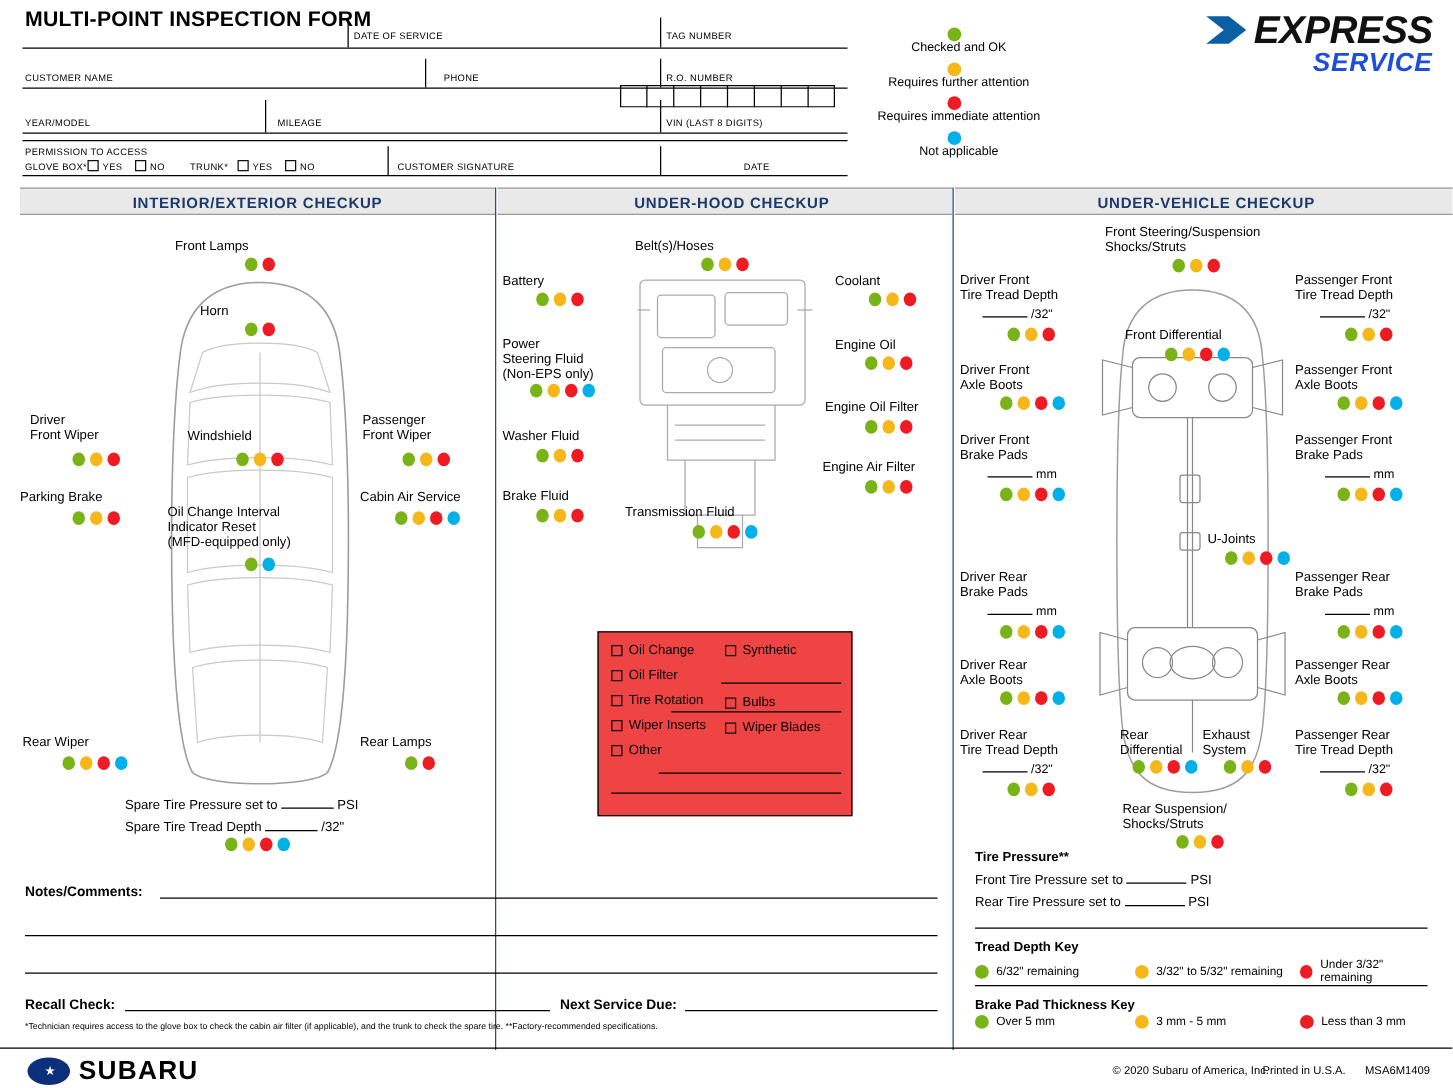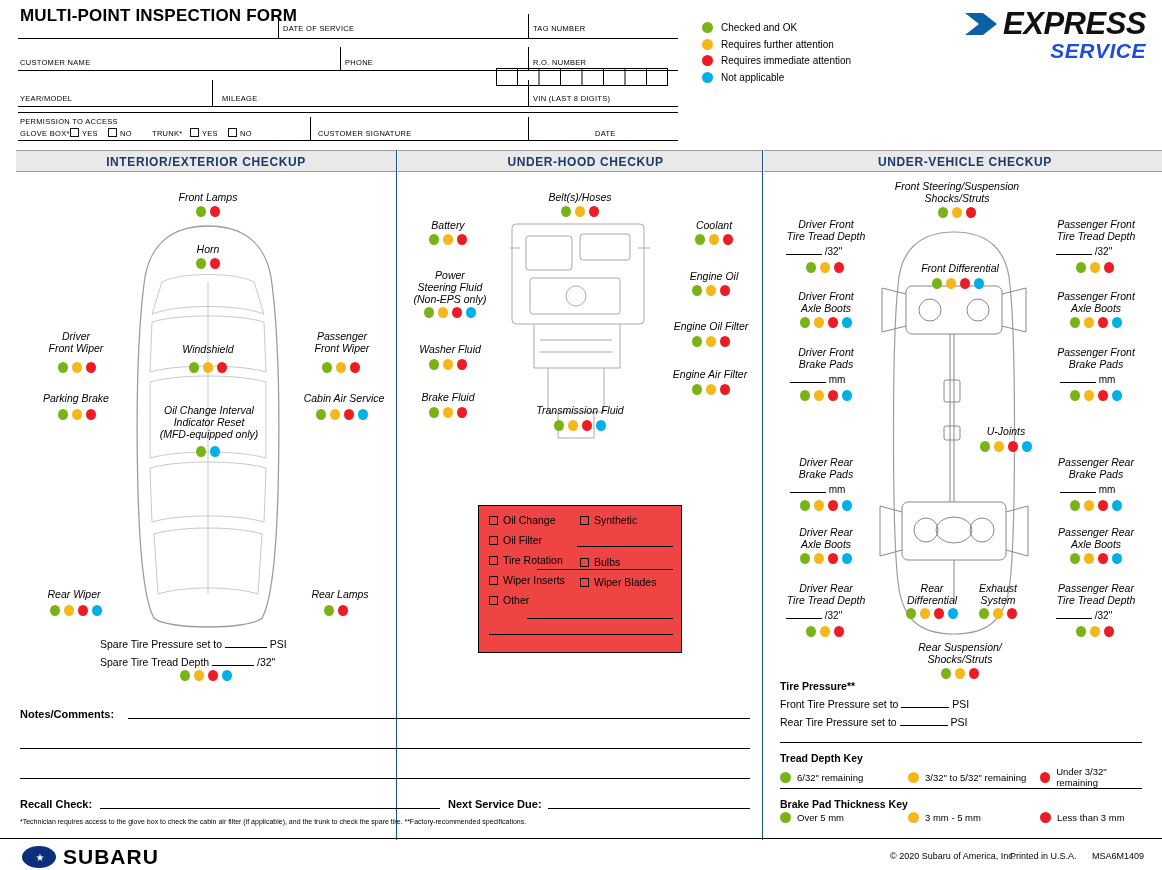--- a/index.html
+++ b/index.html
@@ -19,21 +19,21 @@
   .hdr-title {
     position:absolute; left:20px; top:6px;
     font-size:17px; font-weight:bold; letter-spacing:0.2px;
   }
   .hdr-rule { position:absolute; background:#000; height:1px; }
   .vrule { position:absolute; background:#000; width:1px; }
   .f-lbl { position:absolute; font-size:7.5px; letter-spacing:0.3px; }
 
   
   .legend { position:absolute; left:702px; top:22px; }
-  .legend-row { display:flex; align-items:center; margin-bottom:5.5px; }
+  .legend-row { display:flex; align-items:center; margin-bottom:5.5px;flex-direction:column; }
   .legend-row .dot { margin-right:8px; }
   .legend-row .txt { font-size:10px; }
 
   .dot { width:11px; height:11px; border-radius:50%; display:inline-block; }
   .dot.g { background:#7ab317; }
   .dot.y { background:#f5b719; }
   .dot.r { background:#ed1c24; }
   .dot.b { background:#00b0e6; }
   .dots { display:flex; gap:4px; justify-content:center; }
 
@@ -51,21 +51,21 @@
 
   
   .band {
     position:absolute; height:22px; background:#e9e9e9;
     border-top:1px solid #9a9a9a; border-bottom:1px solid #9a9a9a;
     text-align:center; font-size:12px; font-weight:bold; letter-spacing:0.6px;
     line-height:22px; color:#1b3a6b;
   }
   .colsep { position:absolute; width:1px; background:#1f4e8c; }
 
-  .lbl { position:absolute; text-align:center; font-size:10.5px; line-height:12px;font-style:italic; }
+  .lbl { position:absolute; text-align:left; font-size:10.5px; line-height:12px; }
 
   
   .chkbox-panel {
     position:absolute; border:1px solid #000; background:#ef4444;
   }
   .chk { width:9px; height:9px; border:1px solid #111; display:inline-block; vertical-align:-1px; margin-right:5px; }
   .chk-row { display:flex; align-items:center; font-size:10.5px; margin-bottom:2px;}
 
   
   .footer-bar { position:absolute; left:0; top:838px; width:1162px; height:32px; border-top:1px solid #000;}
@@ -103,21 +103,21 @@
   <div class="vrule" style="left:340px; top:47px; height:23px;"></div>
   <div class="vrule" style="left:528px; top:47px; height:23px;"></div>
   <div class="vrule" style="left:212px; top:80px; height:26px;"></div>
   <div class="vrule" style="left:528px; top:80px; height:26px;"></div>
   <div class="vrule" style="left:310px; top:117px; height:23px;"></div>
   <div class="vrule" style="left:528px; top:117px; height:23px;"></div>
 
   <div class="f-lbl" style="left:283px; top:24px;">DATE OF SERVICE</div>
   <div class="f-lbl" style="left:533px; top:24px;">TAG NUMBER</div>
   <div class="f-lbl" style="left:20px; top:58px;">CUSTOMER NAME</div>
-  <div class="f-lbl" style="left:345px; top:58px;text-align:center;">PHONE</div>
+  <div class="f-lbl" style="left:355px; top:58px;text-align:center;">PHONE</div>
   <div class="f-lbl" style="left:533px; top:58px;">R.O. NUMBER</div>
   <div class="f-lbl" style="left:20px; top:94px;">YEAR/MODEL</div>
   <div class="f-lbl" style="left:222px; top:94px;">MILEAGE</div>
   <div class="f-lbl" style="left:533px; top:94px;">VIN (LAST 8 DIGITS)</div>
   <div class="f-lbl" style="left:20px; top:117px;">PERMISSION TO ACCESS</div>
   <div class="f-lbl" style="left:20px; top:129px;">GLOVE BOX*</div>
   <div class="f-lbl" style="left:152px; top:129px;">TRUNK*</div>
   <div class="f-lbl" style="left:318px; top:129px;">CUSTOMER SIGNATURE</div>
   <div class="f-lbl" style="left:595px; top:129px;">DATE</div>
 

